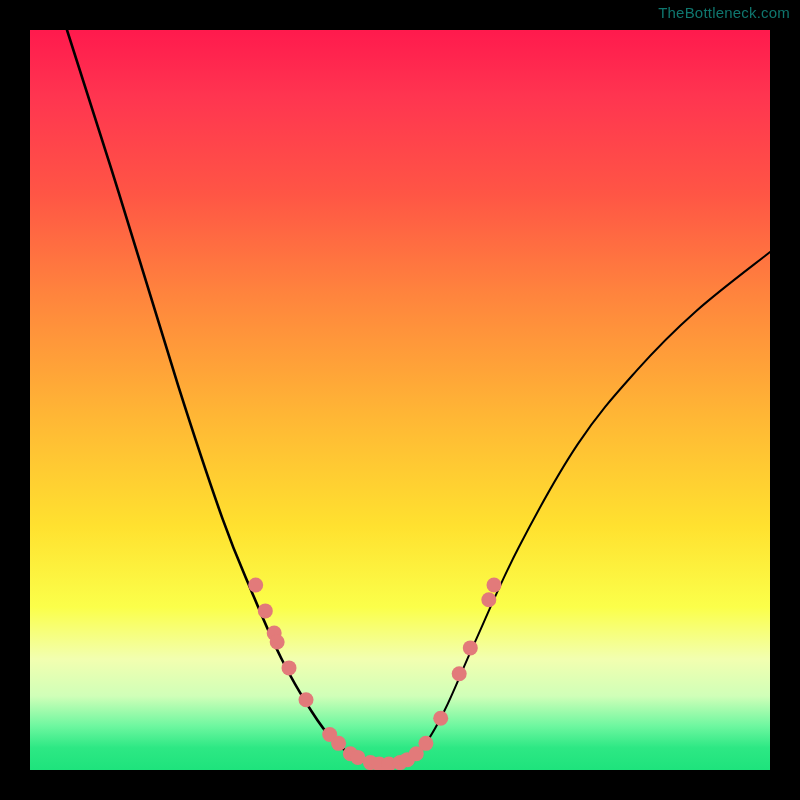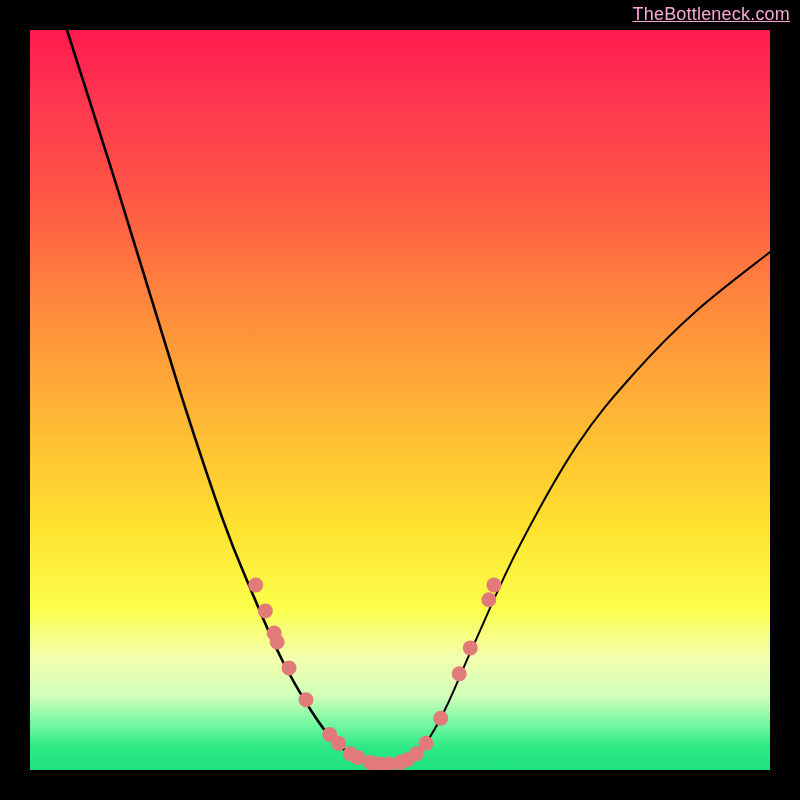--- a/index.html
+++ b/index.html
@@ -37,25 +37,24 @@
       #d0ffb8 90%,
       #6ff7a0 94%,
       #2de884 97%,
       #1ee37c 100%
     );
   }
   .watermark {
     position: absolute;
     top: 4px;
     right: 10px;
-    color: #f9a8d4;
-    font-size: 18px;
+    color: #0f766e;
+    font-size: 15px;
     letter-spacing: 0.2px;
     font-weight: 400;
-    text-decoration: underline;
   }
   svg.curve {
     position: absolute;
     left: 0;
     top: 0;
     width: 740px;
     height: 740px;
   }
 </style>
 </head>

